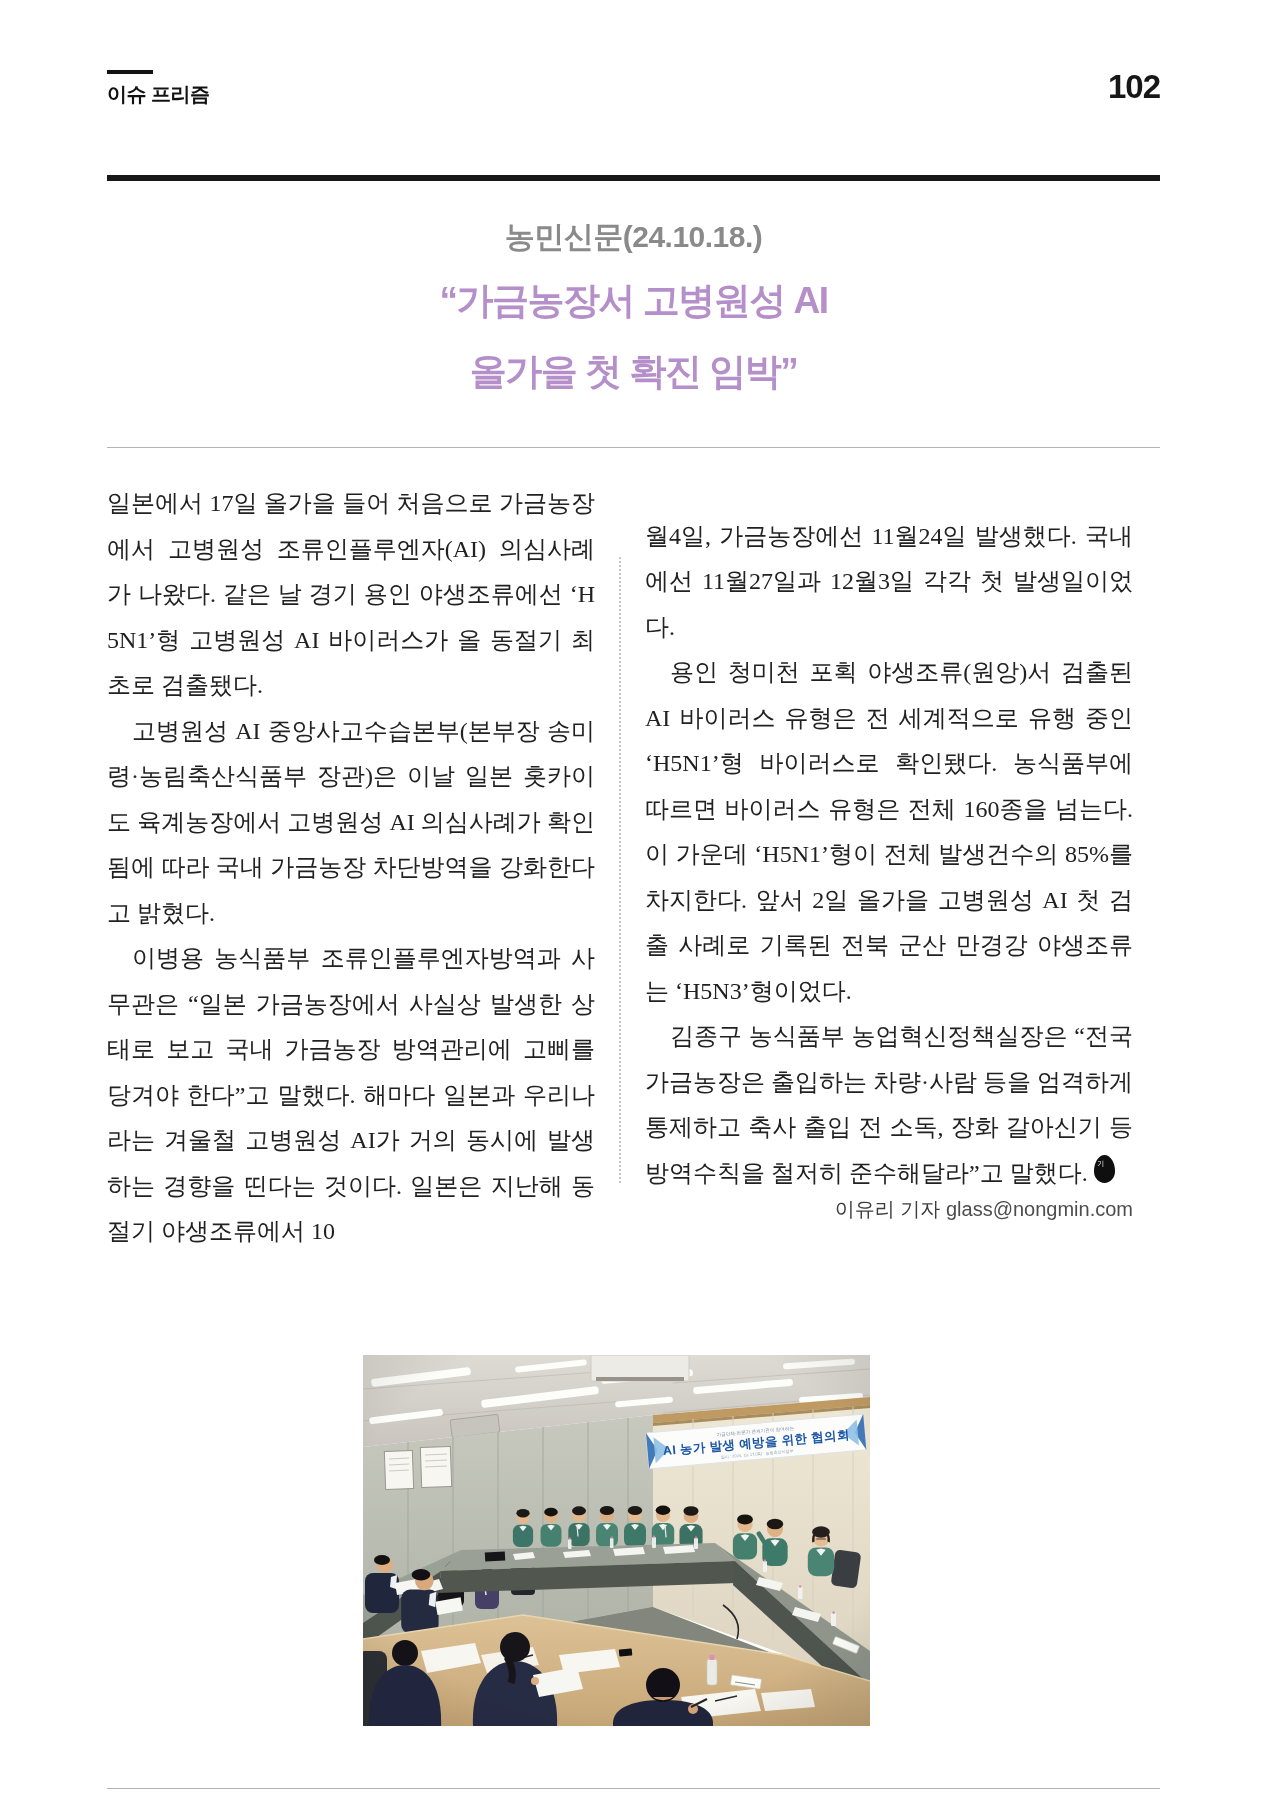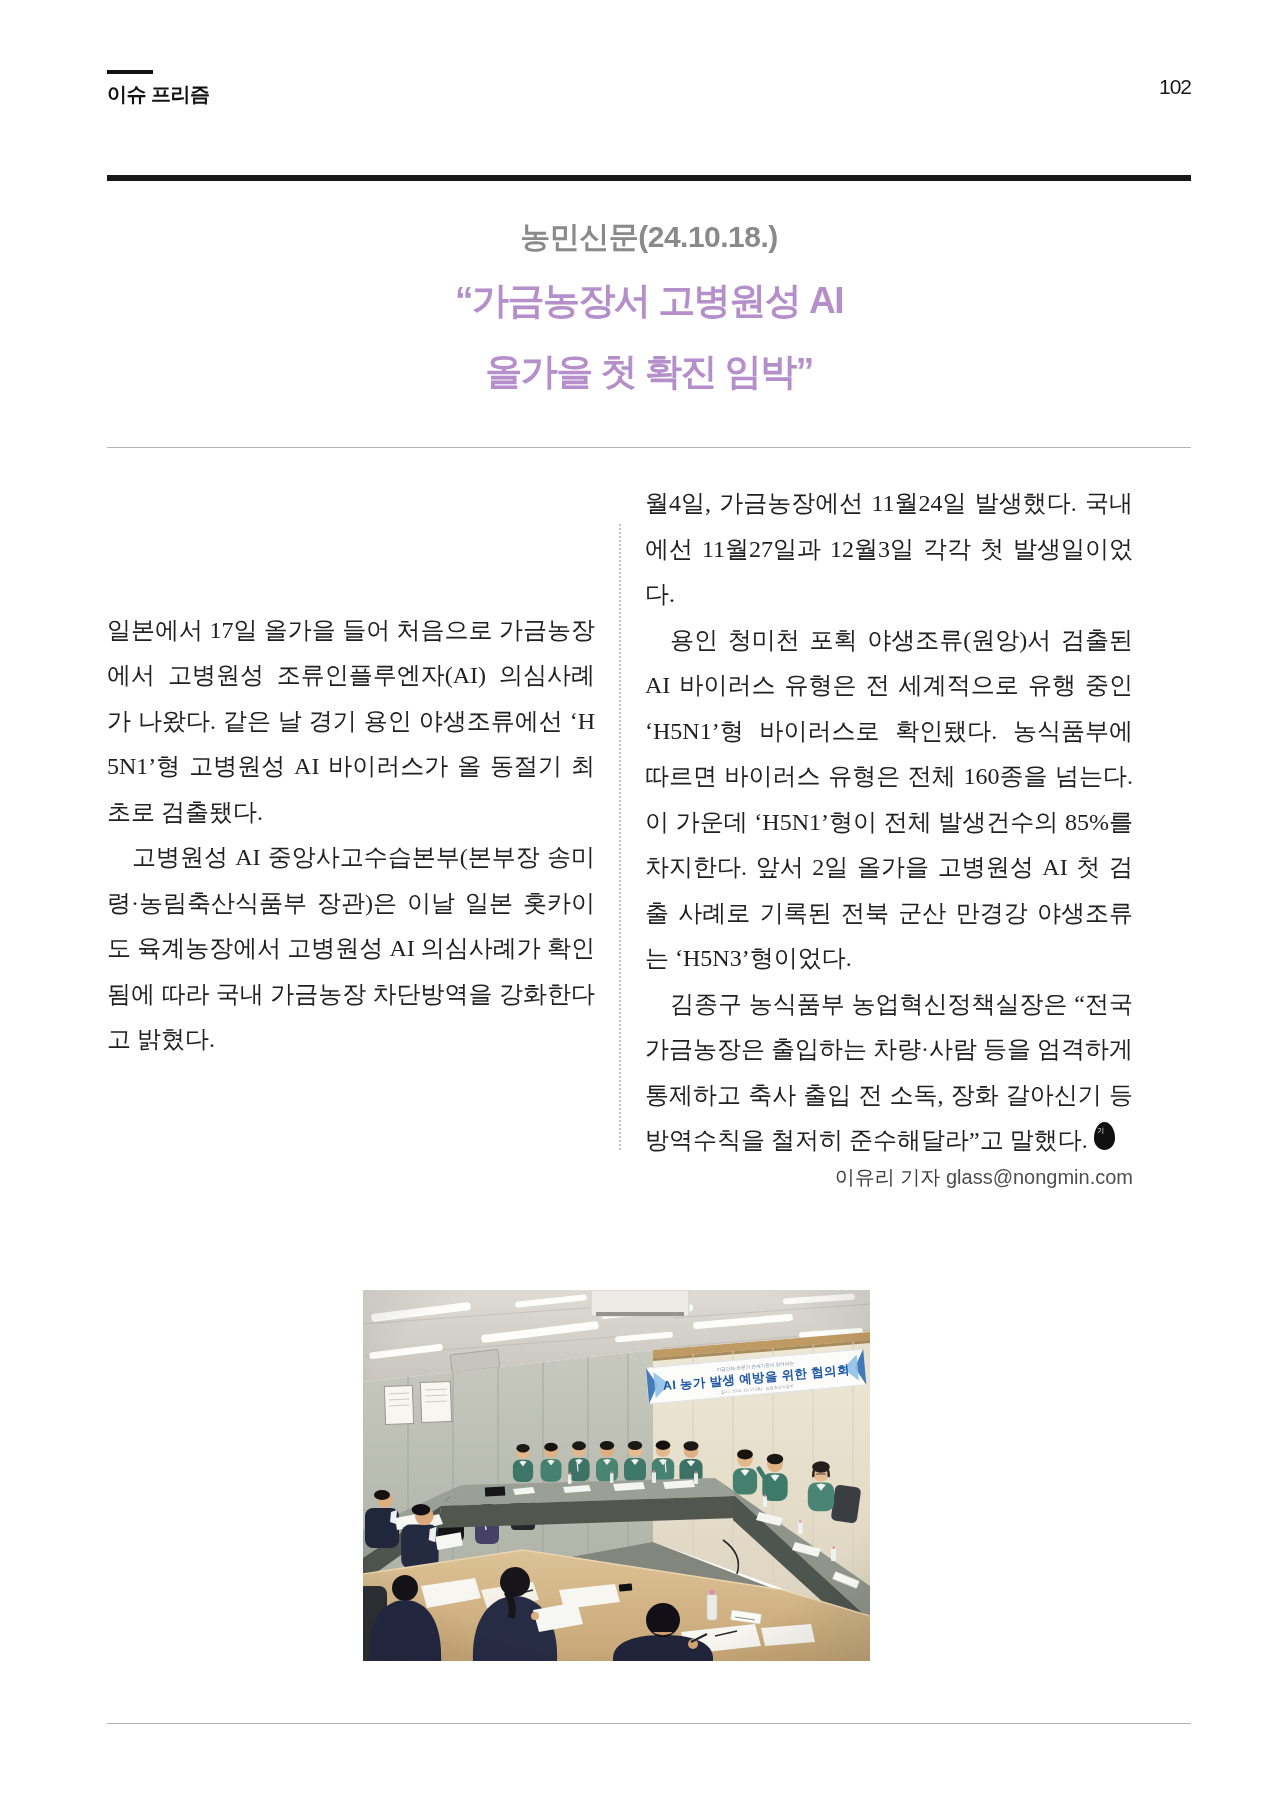--- a/index.html
+++ b/index.html
@@ -1,25 +1,25 @@
 <!DOCTYPE html>
 <html><head>
 <meta charset="utf-8">
 <style>
   html,body{margin:0;padding:0;background:#ffffff;}
   .page{position:relative;width:1266px;height:1820px;background:#fff;overflow:hidden;
         font-family:"Liberation Serif","DejaVu Serif",serif;color:#1e1e1e;}
-  .content{padding:70px 75px 0 107px;}
+  .content{padding:70px 106px 0 107px;}
   
   .hdr{display:flex;justify-content:space-between;align-items:flex-start;height:34px;}
   .kicker .kbar{display:block;width:46px;height:4px;background:#121212;margin-bottom:7px;}
   .kicker .klabel{font-family:"Liberation Sans","DejaVu Sans",sans-serif;font-weight:700;
         font-size:20px;letter-spacing:-0.5px;color:#111;}
-  .pagenum{font-family:"Liberation Sans","DejaVu Sans",sans-serif;font-weight:400;
-        font-size:21px;letter-spacing:-1px;color:#171717;line-height:34px;}
+  .pagenum{font-family:"Liberation Sans","DejaVu Sans",sans-serif;font-weight:700;
+        font-size:33px;letter-spacing:-1px;color:#171717;line-height:34px;}
   .thick-rule{margin-top:71px;height:6px;background:#181818;}
   
   .source{margin-top:40px;text-align:center;font-family:"Liberation Sans","DejaVu Sans",sans-serif;
         font-weight:700;font-size:30px;line-height:32px;letter-spacing:-0.5px;color:#8a8a8a;}
   .title{margin:12px 0 0 0;text-align:center;font-family:"Liberation Sans","DejaVu Sans",sans-serif;
         font-weight:800;font-size:37px;line-height:71px;letter-spacing:-1.5px;color:#b58fc9;}
   .thin-rule{margin-top:40px;border-top:1px solid #b3b3b3;height:0;}
   
   .columns{margin-top:33px;display:flex;align-items:center;min-height:630px;}
   .col{width:488px;font-size:24px;line-height:45.5px;text-align:justify;word-break:break-all;color:#212121;}
@@ -55,20 +55,21 @@
 
     <div class="source">농민신문(24.10.18.)</div>
     <h1 class="title"><span>“가금농장서 고병원성 AI</span><br><span>올가을 첫 확진 임박”</span></h1>
 
     <div class="thin-rule"></div>
 
     <div class="columns">
       <div class="col">
         <p>일본에서 17일 올가을 들어 처음으로 가금농장에서 고병원성 조류인플루엔자(AI) 의심사례가 나왔다. 같은 날 경기 용인 야생조류에선 ‘H5N1’형 고병원성 AI 바이러스가 올 동절기 최초로 검출됐다.</p>
         <p class="indent">고병원성 AI 중앙사고수습본부(본부장 송미령·농림축산식품부 장관)은 이날 일본 홋카이도 육계농장에서 고병원성 AI 의심사례가 확인됨에 따라 국내 가금농장 차단방역을 강화한다고 밝혔다.</p>
+        <p class="indent">이병용 농식품부 조류인플루엔자방역과 사무관은 “일본 가금농장에서 사실상 발생한 상태로 보고 국내 가금농장 방역관리에 고삐를 당겨야 한다”고 말했다. 해마다 일본과 우리나라는 겨울철 고병원성 AI가 거의 동시에 발생하는 경향을 띤다는 것이다. 일본은 지난해 동절기 야생조류에서 10</p>
       </div>
       <div class="divider"></div>
       <div class="col">
         <p>월4일, 가금농장에선 11월24일 발생했다. 국내에선 11월27일과 12월3일 각각 첫 발생일이었다.</p>
         <p class="indent">용인 청미천 포획 야생조류(원앙)서 검출된 AI 바이러스 유형은 전 세계적으로 유행 중인 ‘H5N1’형 바이러스로 확인됐다. 농식품부에 따르면 바이러스 유형은 전체 160종을 넘는다. 이 가운데 ‘H5N1’형이 전체 발생건수의 85%를 차지한다. 앞서 2일 올가을 고병원성 AI 첫 검출 사례로 기록된 전북 군산 만경강 야생조류는 ‘H5N3’형이었다.</p>
         <p class="indent"><span>김종구 농식품부 농업혁신정책실장은 “전국 가금농장은 출입하는 차량·사람 등을 엄격하게 통제하고 축사 출입 전 소독, 장화 갈아신기 등 방역수칙을 철저히 준수해달라”고 말했다.</span><span class="egg">
               <span class="egg-text">슬기</span>
             </span></p>
         <p class="byline"><span>이유리 기자</span> <span class="email">glass@nongmin.com</span></p>
       </div>

